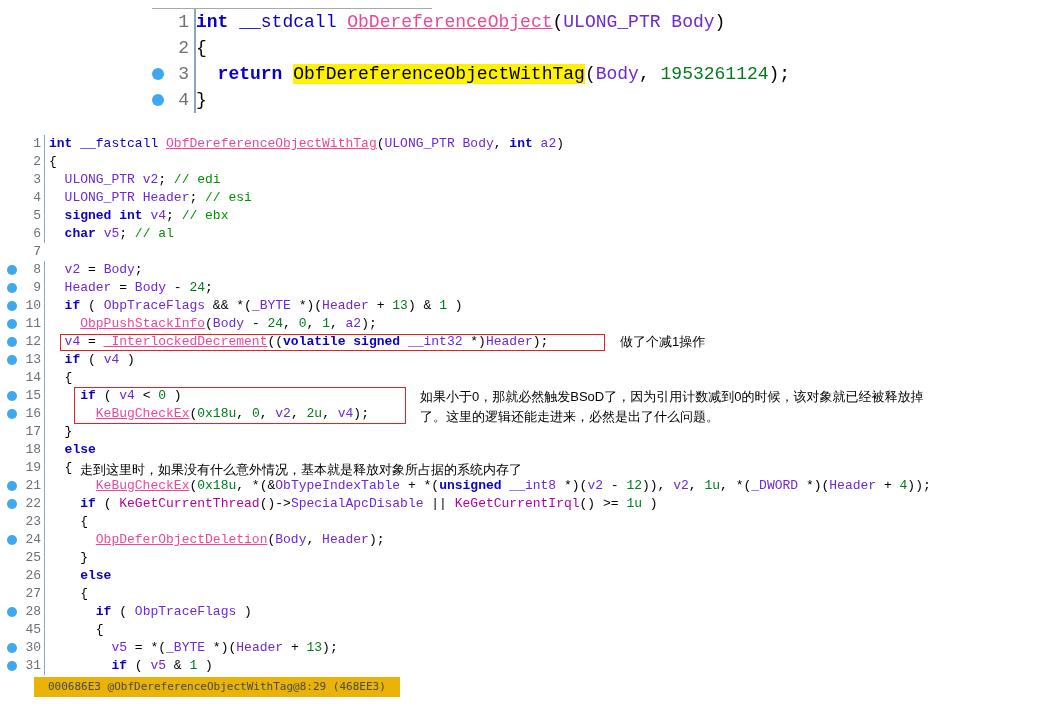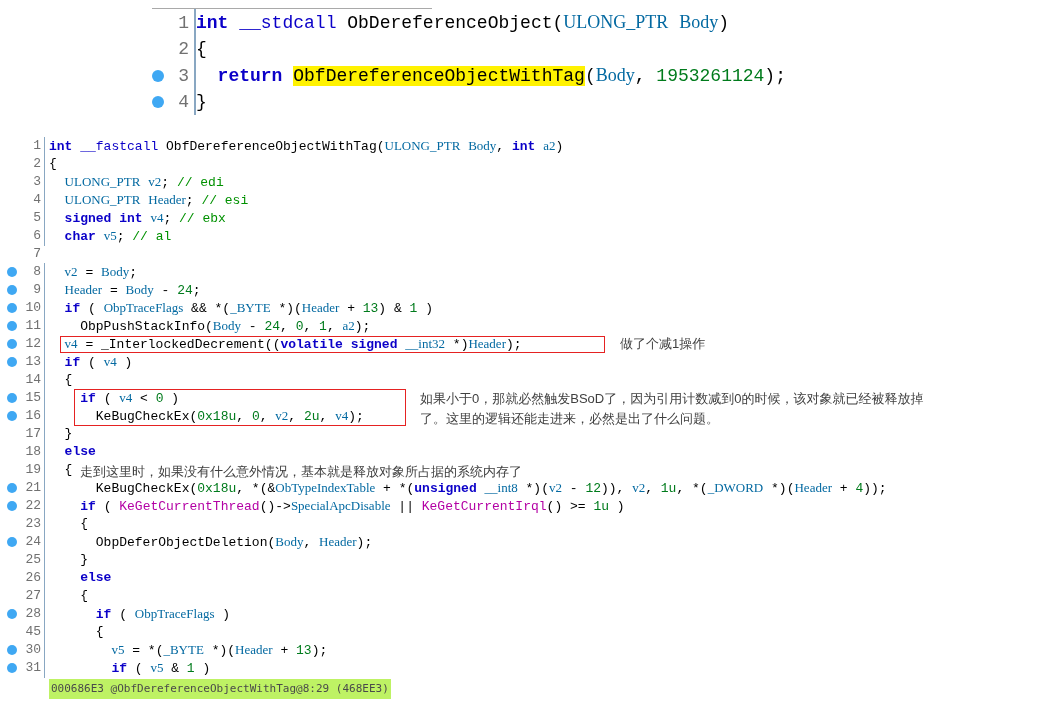--- a/index.html
+++ b/index.html
@@ -13,33 +13,33 @@
   .block1 .toprule { border-top: 1px solid #a9a9a9; width: 280px; margin-left: 152px; }
   .block1 .leftbar { border-left: 2px solid #89a7c2; }
   .block1 .code-cell { white-space: pre; }
   
   .block2 { position: relative; padding-left: 24px; padding-top: 2px; font-size: 13px; line-height: 18px; }
   .block2 .line-row { display: flex; align-items: center; height: 18px; position: relative; }
   .block2 .gutter { width: 20px; text-align: right; color: #717171; padding-right: 3px; flex-shrink: 0; position: relative; }
   .block2 .bp-dot { width: 10px; height: 10px; border-radius: 50%; background: #3fa8f3; position: absolute; left: -17px; top: 4px; }
   .block2 .leftbar { border-left: 1px solid #89a7c2; padding-left: 4px; }
   .block2 .code-cell { white-space: pre; }
-  .block2 .statusbar { font-family: Consolas, monospace; font-size: 11px; color: #4a4a4a; background: #bef264; margin-top: 2px; padding: 1px 2px; display: inline-block; margin-left: 25px;}
+  .block2 .statusbar { font-family: Consolas, monospace; font-size: 11px; color: #4a4a4a; background: #eab308; margin-top: 2px; padding: 1px 14px; display: inline-block; margin-left: 10px;}
   
   .kw { color: #0b00c8; font-weight: bold; }
   .kw-nb { color: #0b00c8; }
-  .fn { color: #000000; }
+  .fn { color: #ec4899; text-decoration: underline; }
   .comm { color: #009100; }
-  .var { color: #0369a1; font-family: Liberation Serif, serif; }
+  .var { color: #6d28d9; }
   .num { color: #007b1c; }
   .hl-yellow { background: #fff200; }
   .purple-fn { color: #b300a4; margin-top: 16px; }
   
   .redbox { position: absolute; border: 1px solid #e52222; pointer-events: none; }
-  .red-anno { position: absolute; color: #404040; font-family: "Microsoft YaHei", sans-serif; font-size: 13px; line-height: 18px; white-space: nowrap; }
+  .red-anno { position: absolute; color: #000000; font-family: "Microsoft YaHei", sans-serif; font-size: 13px; line-height: 18px; white-space: nowrap; }
 </style>
 </head>
 <body>
 
 <div class="block1">
   <div class="toprule"></div>
   <div id="block1-lines">
       <div class="line-row">
         <div class="gutter">
           <span class="lineno">1</span>

